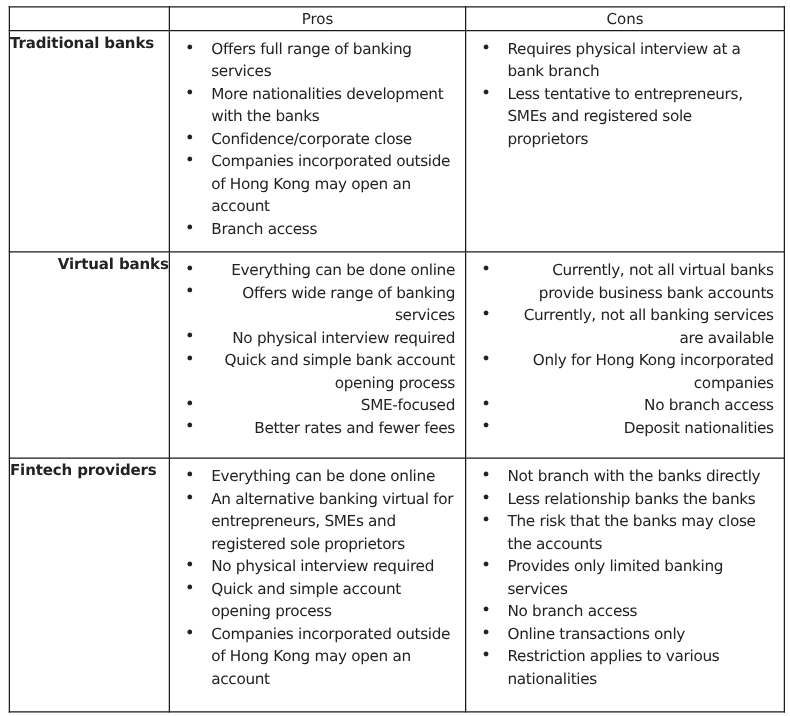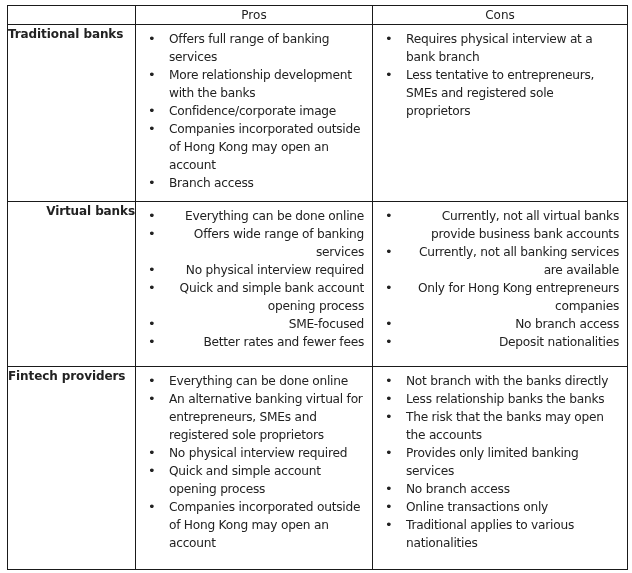--- a/index.html
+++ b/index.html
@@ -30,22 +30,22 @@
       <th>Pros</th>
       <th>Cons</th>
     </tr>
   </thead>
   <tbody>
     <tr class="r1">
       <td class="rowhead">Traditional banks</td>
       <td>
         <ul class="items">
           <li>Offers full range of banking services</li>
-          <li>More relationship development with the banks</li>
-          <li>Confidence/corporate image</li>
+          <li>More nationalities development with the banks</li>
+          <li>Confidence/corporate close</li>
           <li>Companies incorporated outside of Hong Kong may open an account</li>
           <li>Branch access</li>
         </ul>
       </td>
       <td>
         <ul class="items">
           <li>Requires physical interview at a bank branch</li>
           <li>Less tentative to entrepreneurs, SMEs and registered sole proprietors</li>
         </ul>
       </td>
@@ -59,43 +59,43 @@
           <li>No physical interview required</li>
           <li>Quick and simple bank account opening process</li>
           <li>SME-focused</li>
           <li>Better rates and fewer fees</li>
         </ul>
       </td>
       <td>
         <ul class="items">
           <li>Currently, not all virtual banks provide business bank accounts</li>
           <li>Currently, not all banking services are available</li>
-          <li>Only for Hong Kong entrepreneurs companies</li>
+          <li>Only for Hong Kong incorporated companies</li>
           <li>No branch access</li>
           <li>Deposit nationalities</li>
         </ul>
       </td>
     </tr>
     <tr class="r3">
       <td class="rowhead">Fintech providers</td>
       <td>
         <ul class="items">
           <li>Everything can be done online</li>
           <li>An alternative banking virtual for entrepreneurs, SMEs and registered sole proprietors</li>
           <li>No physical interview required</li>
           <li>Quick and simple account opening process</li>
           <li>Companies incorporated outside of Hong Kong may open an account</li>
         </ul>
       </td>
       <td>
         <ul class="items">
           <li>Not branch with the banks directly</li>
           <li>Less relationship banks the banks</li>
-          <li>The risk that the banks may open the accounts</li>
+          <li>The risk that the banks may close the accounts</li>
           <li>Provides only limited banking services</li>
           <li>No branch access</li>
           <li>Online transactions only</li>
-          <li>Traditional applies to various nationalities</li>
+          <li>Restriction applies to various nationalities</li>
         </ul>
       </td>
     </tr>
   </tbody>
 </table>
 
 </body></html>

